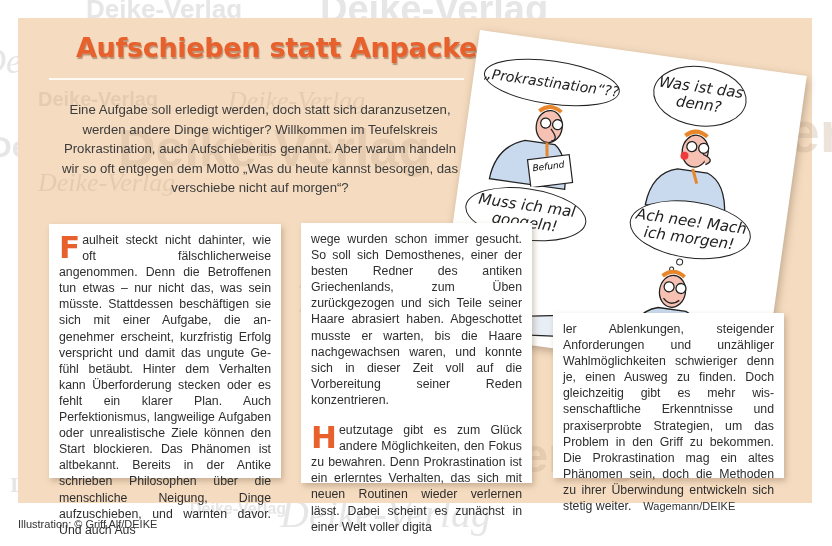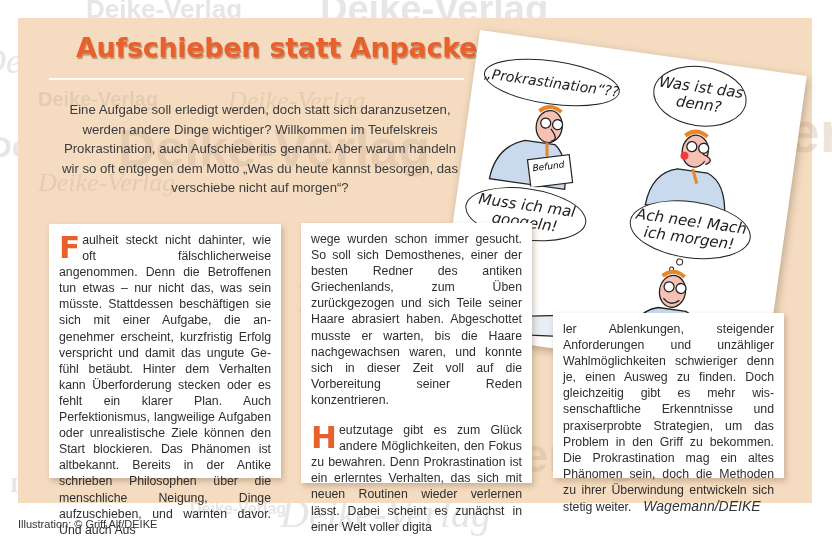--- a/index.html
+++ b/index.html
@@ -39,21 +39,21 @@
     box-sizing:border-box; padding:8px 10px 0 10px;
     font-family:"Liberation Sans", sans-serif; font-size:12.3px; line-height:16.1px;
     color:#2e2e2e; text-align:justify;
   }
   .col p { margin:0; hyphens:manual; }
   .col p + p { margin-top:14px; }
   .dropcap {
     float:left; font-weight:bold; font-size:31px; line-height:28px;
     color:#e8602c; margin:1px 2px 0 0; font-family:"DejaVu Sans", sans-serif;
   }
-  .credit-inline { font-size:14px; margin-left:12px; color:#333;font-style:italic; }
+  .credit-inline { font-size:11px; margin-left:12px; color:#333; }
   .cartoon {
     position:absolute; left:480px; top:30px; width:330px; height:305px;
     background:#ffffff; transform:rotate(8deg); transform-origin:top left;
     box-shadow:2px 3px 8px rgba(80,60,40,0.35);
   }
   .bubble {
     position:absolute; border:1.5px solid #222; border-radius:50%;
     background:#fff; font-family:"DejaVu Sans", sans-serif; font-style:oblique;
     font-size:15px; color:#222; text-align:center; display:flex; align-items:center; justify-content:center;
     line-height:17px;

